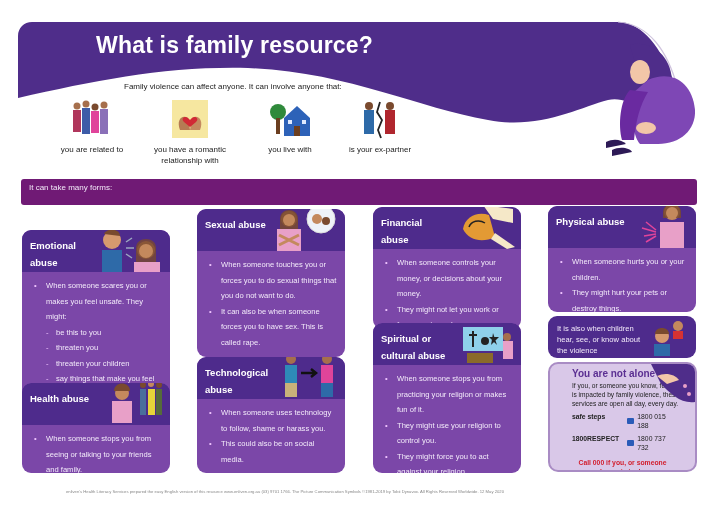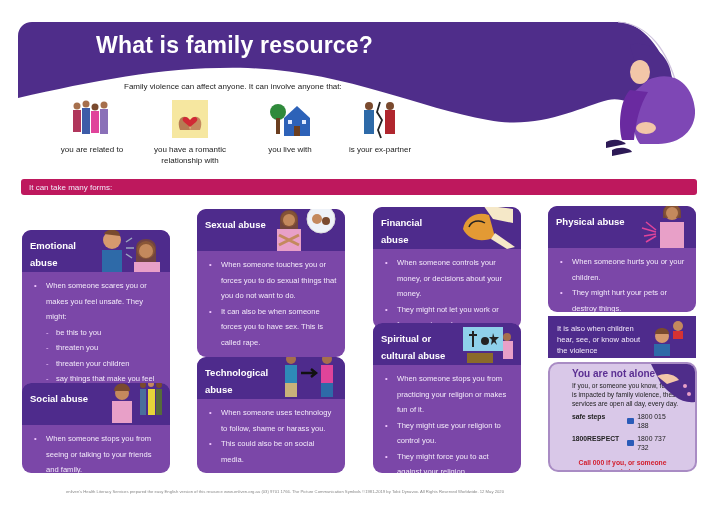--- a/index.html
+++ b/index.html
@@ -10,33 +10,33 @@
   .banner svg { position: absolute; left: 0; top: 0; }
   .title { position: absolute; left: 96px; top: 32px; color: #fff; font-weight: bold; font-size: 23px; letter-spacing: 0.2px; }
   .subtitle { position: absolute; left: 124px; top: 82px; font-size: 8px; color: #222; }
 
   .woman { position: absolute; left: 600px; top: 40px; }
 
   .relations { position: absolute; left: 40px; top: 100px; width: 420px; height: 75px; }
   .rel { position: absolute; text-align: center; font-size: 8px; color: #222; line-height: 11px; }
   .rel .pic { width: 44px; height: 40px; margin: 0 auto 4px; position: relative; }
 
-  .forms-bar { position: absolute; left: 21px; top: 179px; width: 676px; height: 16px; background: #be185d; border-radius: 3px; color: #f2e8f8; font-size: 8px; padding: 4px 8px; }
+  .forms-bar { position: absolute; left: 21px; top: 179px; width: 676px; height: 26px; background: #701a75; border-radius: 3px; color: #f2e8f8; font-size: 8px; padding: 4px 8px; }
 
   .card { position: absolute; background: #7b47a8; border-radius: 9px; color: #f3eafa; overflow: hidden; }
   .card .head { background: #4e2b8c; height: 42px; position: relative; border-radius: 9px 9px 0 0; }
   .card .head .label { position: absolute; left: 8px; top: 7px; font-weight: bold; font-size: 9.5px; line-height: 17px; color: #fff; width: 70px; }
   .card .head .art { position: absolute; right: 6px; top: -4px; }
   .card ul { list-style: none; padding: 6px 8px 6px 10px; font-size: 7.6px; line-height: 15.5px; }
   .card li { position: relative; padding-left: 14px; }
   .card li::before { content: "•"; position: absolute; left: 2px; color: #f0c4ff; }
   .card li.sub { padding-left: 24px; }
   .card li.sub::before { content: "-"; left: 14px; }
 
-  .note-card { position: absolute; background: #4e2b8c; border-radius: 0; color: #f3eafa; font-size: 7.6px; line-height: 11px; padding: 7px 9px; }
+  .note-card { position: absolute; background: #4e2b8c; border-radius: 9px; color: #f3eafa; font-size: 7.6px; line-height: 11px; padding: 7px 9px; }
   .help-card { position: absolute; background: #d9c8e8; border: 2px solid #a98cc4; border-radius: 10px; padding: 5px 22px; font-size: 6.6px; line-height: 9px; color: #222; overflow: hidden; }
   .help-card .h { color: #5b2f92; font-weight: bold; font-size: 10px; margin-bottom: 3px; }
   .help-card .row { display: flex; margin-top: 4px; font-weight: bold; font-size: 6.8px; }
   .help-card .row .n { width: 64px; }
   .help-card .row .p { font-weight: normal; display: flex; align-items: center; gap: 3px; }
   .phone-icon { display: inline-block; width: 8px; height: 6px; background: #2a5bb8; border-radius: 1px; }
   .help-card .call { color: #d21e2d; font-weight: bold; text-align: center; margin-top: 6px; font-size: 6.8px; }
 
   .footer { position: absolute; left: 66px; top: 489px; width: 600px; font-size: 4.2px; color: #888; white-space: nowrap; }
 </style>
@@ -136,21 +136,21 @@
     <li>When someone scares you or makes you feel unsafe. They might:</li>
     <li class="sub">be this to you</li>
     <li class="sub">threaten you</li>
     <li class="sub">threaten your children</li>
     <li class="sub">say things that make you feel bad about yourself.</li>
   </ul>
 </div>
 
 <div class="card" style="left:22px; top:383px; width:148px; height:90px;">
   <div class="head">
-    <div class="label">Social abuse</div>
+    <div class="label">Health abuse</div>
     <svg class="art" width="56" height="44" viewBox="0 0 56 44">
       <circle cx="14" cy="14" r="7" fill="#c4895d"></circle>
         <path d="M6 12 C6 2 22 2 22 12" fill="#7a4a2e"></path>
         <rect x="4" y="22" width="20" height="22" fill="#e8a0c8"></rect>
       <rect x="32" y="10" width="6" height="26" fill="#4a6e9c"></rect>
         <rect x="40" y="10" width="7" height="26" fill="#e6d43a"></rect>
         <rect x="48" y="10" width="6" height="26" fill="#556b3a"></rect>
       <circle cx="35" cy="6" r="3" fill="#7a4a2e"></circle>
         <circle cx="43" cy="5" r="3" fill="#c4895d"></circle>
         <circle cx="51" cy="6" r="3" fill="#7a4a2e"></circle>

